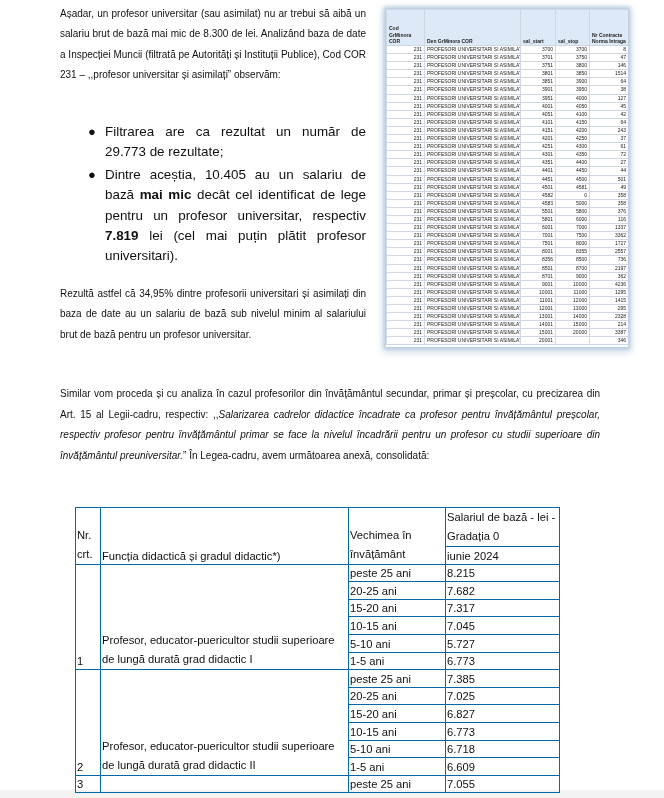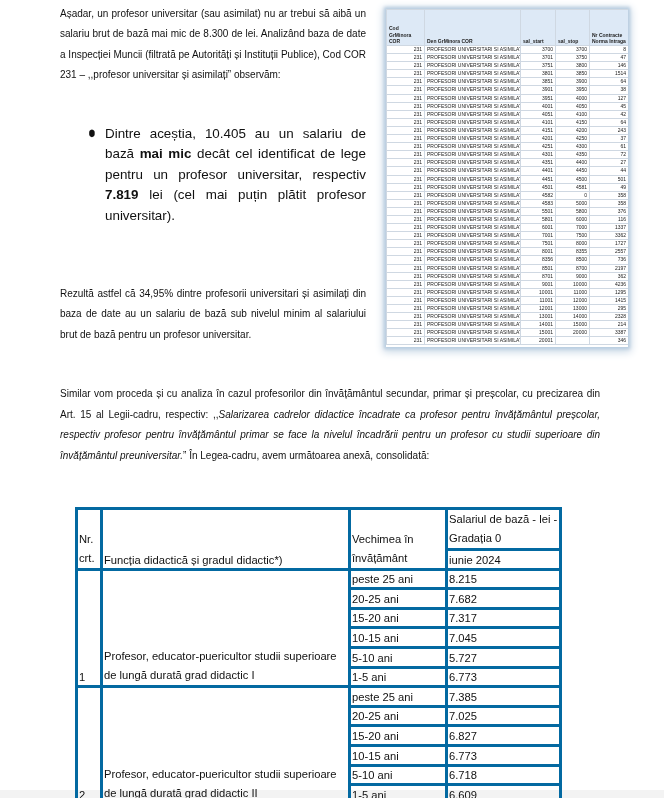--- a/index.html
+++ b/index.html
@@ -27,40 +27,41 @@
   }
   .xl { border-collapse:collapse; width:242px; table-layout:fixed; font-family:"Liberation Sans", sans-serif; }
   .xl th, .xl td { border:1px solid #cfd8e2; padding:0 2px; font-size:5px; line-height:7.1px; height:7.1px; white-space:nowrap; overflow:hidden; color:#222; }
   .xl th { background:#dde9f6; text-align:left; vertical-align:bottom; font-weight:bold; font-size:5px; line-height:6.2px; height:34px; padding-bottom:1px; }
   .xl td.num { text-align:right; }
   .xl td.txt { text-align:left; }
 
   
   .legal { position:absolute; left:75px; top:507px; border-collapse:collapse; table-layout:fixed; width:485px;
     font-family:"Liberation Sans", sans-serif; font-size:11.2px; color:#111; }
-  .legal td { border:3px solid #0369a1; padding:0 1px; line-height:15px; height:16.6px; vertical-align:bottom; white-space:nowrap; }
+  .legal td { border:1px solid #0369a1; padding:0 1px; line-height:15px; height:16.6px; vertical-align:bottom; white-space:nowrap; }
   .legal .c1 { width:24px; } .legal .c2 { width:246px; } .legal .c3 { width:95px; } .legal .c4 { width:112px; }
   .legal td.wrap { white-space:normal; }
   .legal td.blockfunc { vertical-align:bottom; white-space:normal; line-height:19px; }
   .legal td.blocknr { vertical-align:bottom; }
 </style>
 </head>
 <body>
 
 <div class="page-bottom-band"></div>
 
 <p class="p intro">Așadar, un profesor universitar (sau asimilat) nu ar trebui să aibă un salariu brut de bază mai mic de 8.300 de lei. Analizând baza de date a Inspecției Muncii (filtrată pe Autorități și Instituții Publice), Cod COR 231 – ,,profesor universitar și asimilați” observăm:</p>
 
 <ul class="bullets">
   <li>
     <span class="dot">●</span>
+    <span>Filtrarea are ca rezultat un număr de 29.773 de rezultate;</span>
   </li>
   <li>
     <span class="dot">●</span>
-    <span>Dintre aceștia, 10.405 au un salariu de bază </span><b>mai mic</b><span> decât cel identificat de lege pentru un profesor universitar, respectiv </span><b>7.819</b><span> lei (cel mai puțin plătit profesor universitar).</span>
+    <span>Dintre aceștia, 10.405 au un salariu de bază </span><b>mai mic</b><span> decât cel identificat de lege pentru un profesor universitar, respectiv </span><b>7.819</b><span> lei (cel mai puțin plătit profesor universitari).</span>
   </li>
 </ul>
 
 <p class="p concl">Rezultă astfel că 34,95% dintre profesorii universitari și asimilați din baza de date au un salariu de bază sub nivelul minim al salariului brut de bază pentru un profesor universitar.</p>
 
 <div class="xl-wrap">
   <table class="xl">
     <colgroup>
         <col style="width:38px">
         <col style="width:96px">

